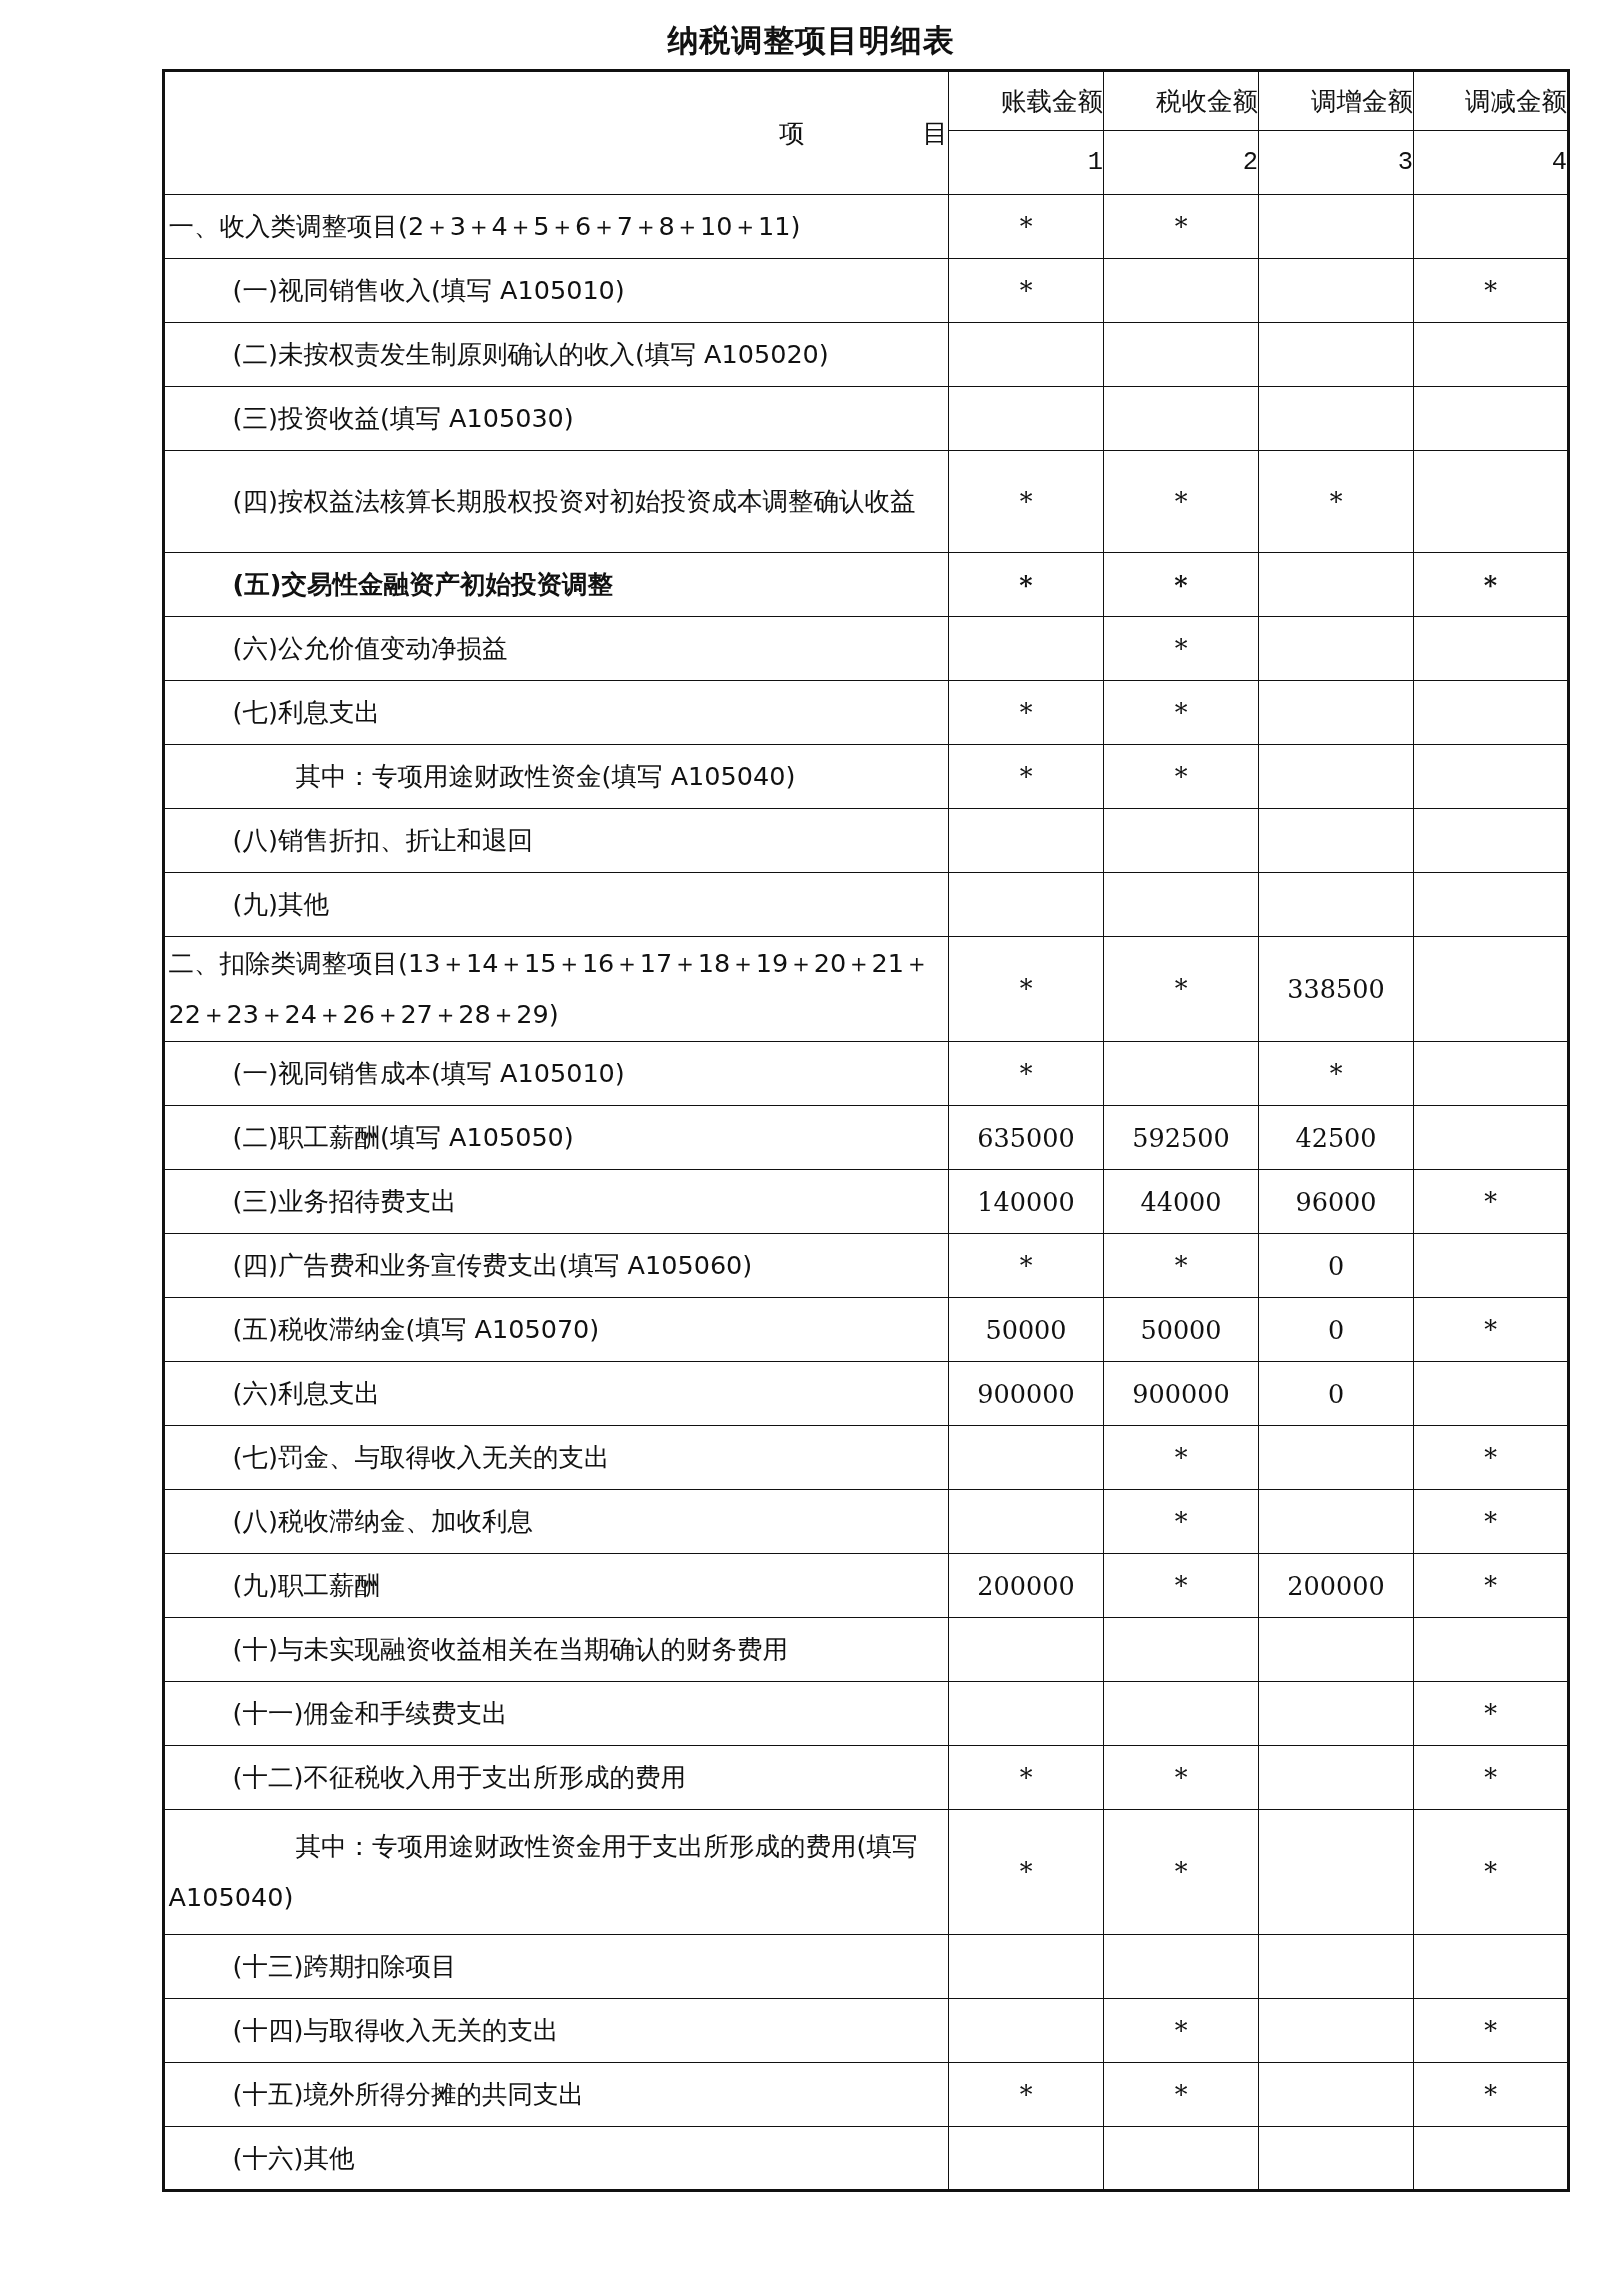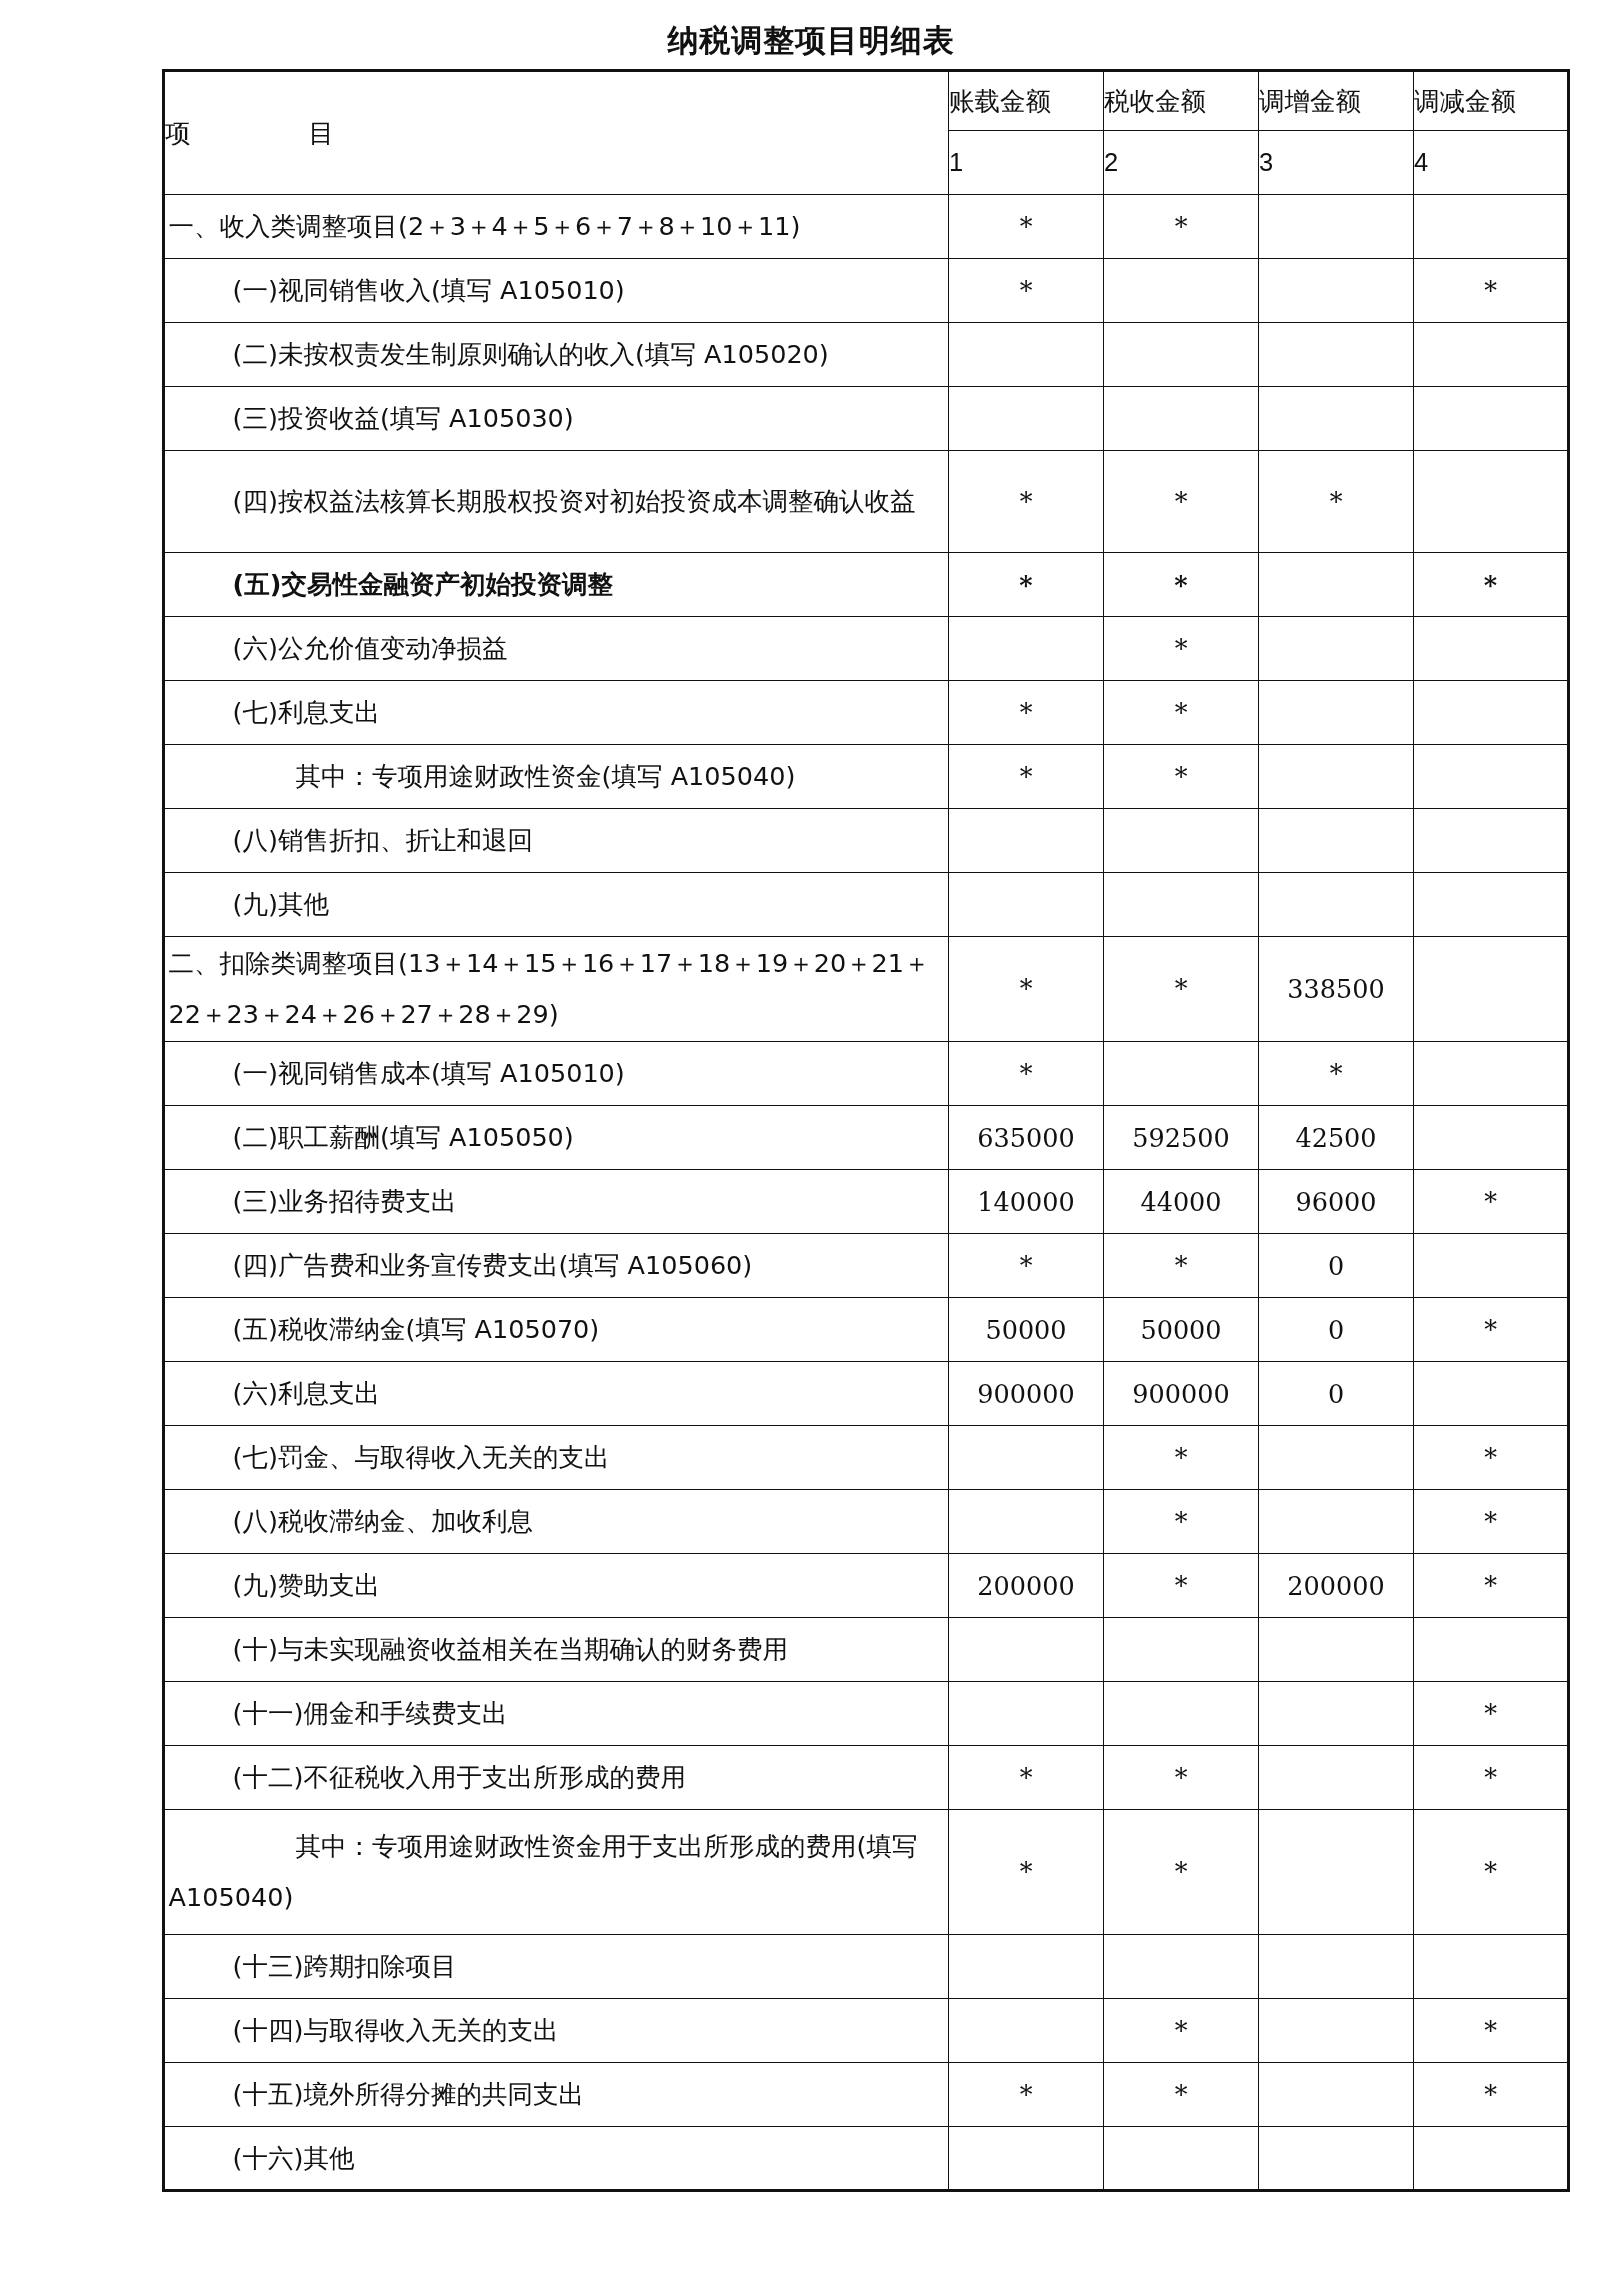--- a/index.html
+++ b/index.html
@@ -2,21 +2,21 @@
 <html style="font-size:14.5px"><head>
 <meta charset="utf-8">
 <style>
   html, body { margin:0; padding:0; background:#ffffff; }
   body { width:1622px; height:2269px; position:relative; font-family:"DejaVu Serif","Liberation Serif",serif; color:#111; overflow:hidden; }
   .title { position:absolute; top:20px; left:0; width:1622px; text-align:center; font-family:"DejaVu Sans","Liberation Sans",sans-serif; font-weight:bold; font-size:31px; letter-spacing:0.9px; }
   table.main { position:absolute; left:162px; top:69px; width:1406px; border-collapse:collapse; border:3.6px solid #111; table-layout:fixed; }
   table.main td { border:1.8px solid #111; padding:0; vertical-align:middle; font-size:25.5px; }
   .c-item { width:785px; }
   .c-num { width:155px; }
-  td.hd { text-align:left; font-family:Liberation Sans, sans-serif; font-size:27px; }
+  td.hd { text-align:right; font-family:Liberation Mono, monospace; font-size:27px; }
   td.val { text-align:center; font-size:24.5px; }
   td.lbl { padding-left:3.6px !important; line-height:51px; font-family:"DejaVu Sans","Liberation Sans",sans-serif; font-size:25.5px;margin-top:48px; }
   .ind1 { text-indent:64px; }
   .ind2 { text-indent:127px; }
   .item-head span { display:inline-block; }
 </style>
 </head>
 <body>
 
 <div class="title">纳税调整项目明细表</div>
@@ -179,21 +179,21 @@
         <td class="val">*</td>
       </tr>
       <tr style="height: 64px;">
         <td class="lbl ind1">(八)税收滞纳金、加收利息</td>
         <td class="val"></td>
         <td class="val">*</td>
         <td class="val"></td>
         <td class="val">*</td>
       </tr>
       <tr style="height: 64px;">
-        <td class="lbl ind1">(九)赞助支出</td>
+        <td class="lbl ind1">(九)职工薪酬</td>
         <td class="val">200000</td>
         <td class="val">*</td>
         <td class="val">200000</td>
         <td class="val">*</td>
       </tr>
       <tr style="height: 64px;">
         <td class="lbl ind1">(十)与未实现融资收益相关在当期确认的财务费用</td>
         <td class="val"></td>
         <td class="val"></td>
         <td class="val"></td>

